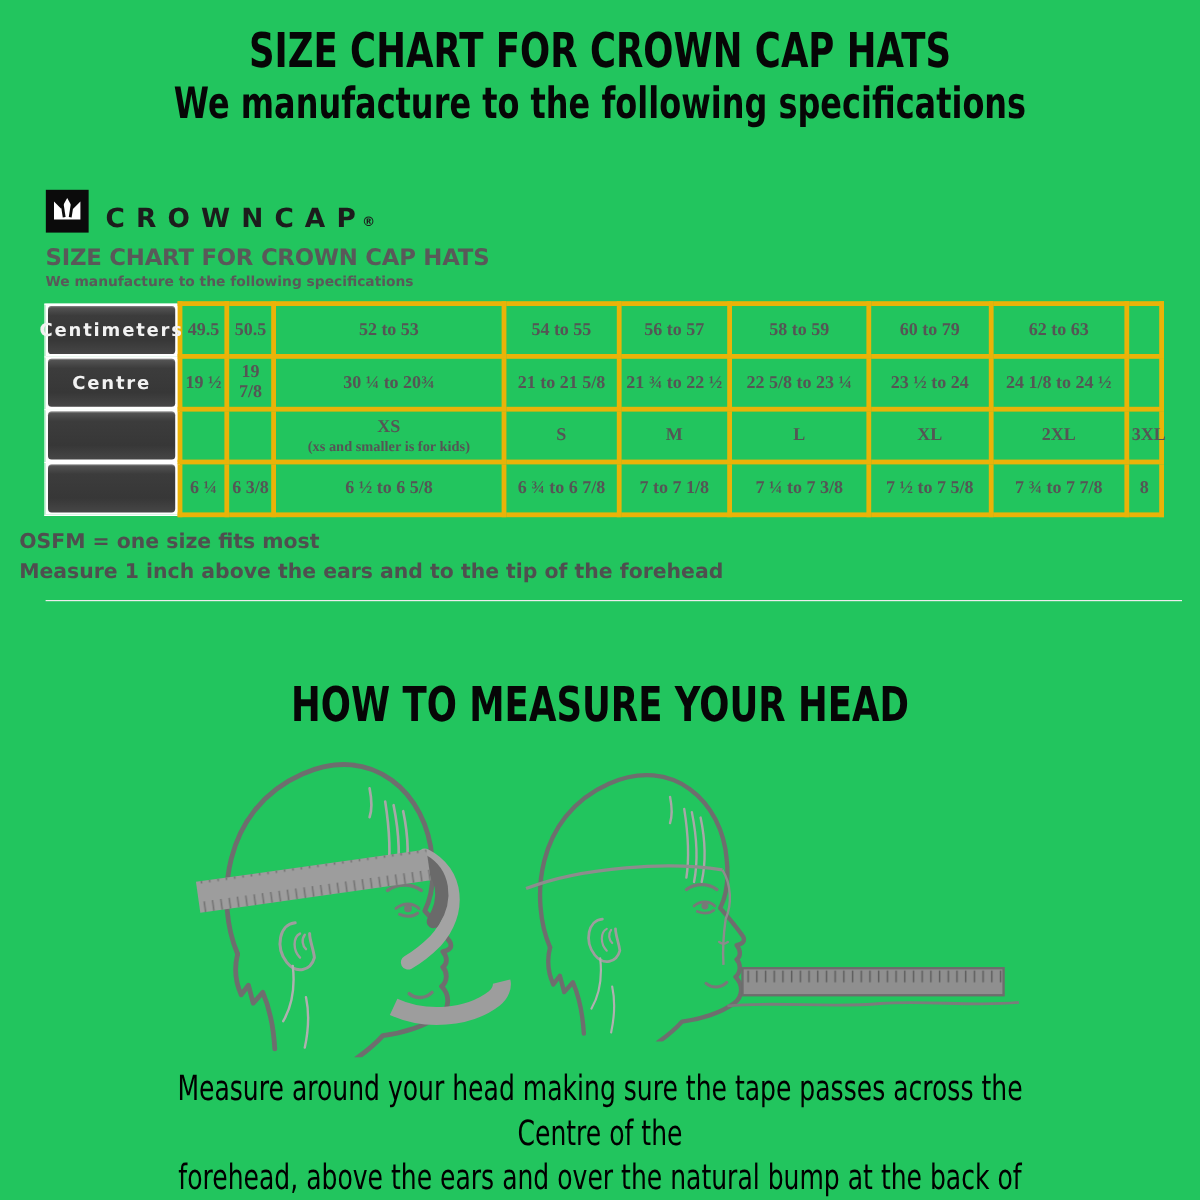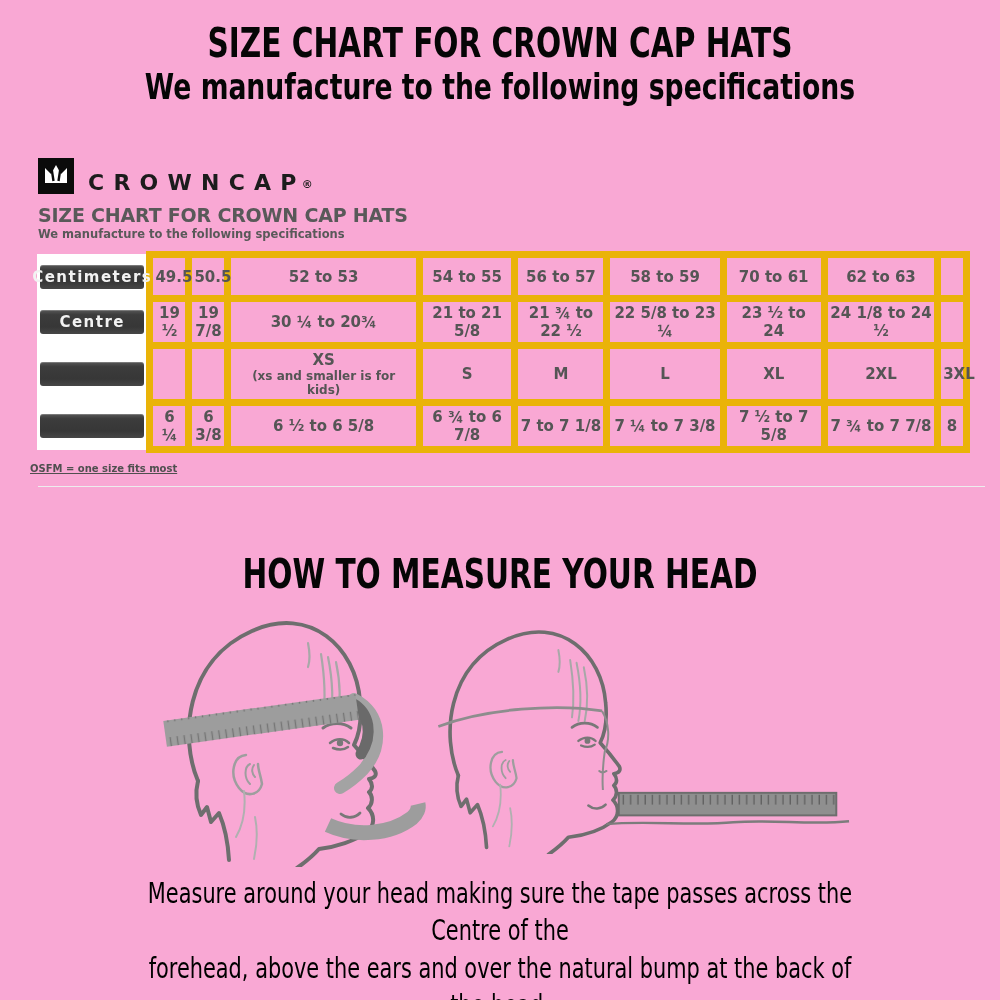--- a/index.html
+++ b/index.html
@@ -1,50 +1,50 @@
 <!DOCTYPE html>
 <html><head>
 <meta charset="utf-8">
 <style>
   * { margin: 0; padding: 0; box-sizing: border-box; }
   html, body { width: 1000px; background: #ffffff; }
   body { height: 1000px; overflow: hidden; font-family: "DejaVu Sans", sans-serif; }
-  .page { width: 1000px; height: 1000px; position: relative; background: #f9a8d4; }
+  .page { width: 1000px; height: 1000px; position: relative; background: #22c55e; }
 
   
   .marker { font-weight: bold; color: #060606; transform: scaleX(0.74); transform-origin: 50% 50%; }
 
   .hero { padding-top: 22px; text-align: center; }
   .hero-title { font-size: 40px; line-height: 1.05; }
   .hero-subtitle { font-size: 36px; line-height: 1.18; margin-top: 2px; }
 
   .brand { margin: 50px 0 0 38px; }
   .brand-row { display: flex; align-items: flex-end; }
   .logo-mark { width: 36px; height: 36px; display: inline-block; }
   .brand-name { font-size: 22px; font-weight: bold; color: #1c1c1c; letter-spacing: 0.42em; margin-left: 14px; line-height: 1.05; }
   .brand-reg { font-size: 11px; font-weight: bold; color: #1c1c1c; margin-left: -4px; padding-bottom: 3px; }
   .brand-heading { margin-top: 10px; font-size: 19px; font-weight: bold; color: #595959; letter-spacing: -0.2px; }
   .brand-subheading { margin-top: 1px; font-size: 11.5px; font-weight: bold; color: #595959; }
 
   table.size-table { margin: 10px 0 0 37px; width: 933px; table-layout: fixed; border-collapse: collapse; }
   table.size-table tr { height: 44px; }
   table.size-table td {
-    border: 7px solid #eab308; text-align: center; vertical-align: middle;
-    font-size: 15px; font-weight: bold; color: #555555; padding: 2px;
+    border: 4px solid #eab308; text-align: center; vertical-align: middle;
+    font-size: 15px; font-weight: bold; color: #555555; padding: 2px; font-family: Liberation Serif, serif;
   }
   table.size-table th { border: 1px solid #ffffff; padding: 1px 2px; background: #ffffff; }
   .pill {
-    height: 24px; border-radius: 3px; display: flex; align-items: center; justify-content: center;
+    height: 40px; border-radius: 3px; display: flex; align-items: center; justify-content: center;
     background: linear-gradient(180deg, #575757 0%, #3c3c3c 20%, #373737 70%, #464646 100%);
     box-shadow: inset 0 1px 0 rgba(255,255,255,0.22);
     color: #f2f2f2; font-size: 15px; font-weight: bold; letter-spacing: 1.5px;
   }
   .xs-note { font-size: 12px; line-height: 1.1; margin-top: 1px; }
 
-  .footnotes { margin: 9px 0 0 30px; font-size: 10px; font-weight: bold; color: #4f4f4f; line-height: 1.45; text-decoration: underline; }
+  .footnotes { margin: 9px 0 0 16px; font-size: 17px; font-weight: bold; color: #4f4f4f; line-height: 1.45; }
 
   .divider { border: none; border-top: 1px solid #ededed; margin: 10px 15px 0 38px; }
 
   .measure-title { margin-top: 64px; text-align: center; font-size: 40px; }
 
   .illustrations { position: relative; height: 268px; margin-top: 8px; }
   .illustrations svg { position: absolute; }
   #left-head { left: 158px; top: 2px; }
   #right-head { left: 422px; top: 12px; }
   #ruler { left: 606px; top: 180px; }
@@ -95,21 +95,21 @@
         <tr>
       <th>
             <div class="pill">Centimeters</div>
           </th>
       <td>49.5</td>
       <td>50.5</td>
       <td>52 to 53</td>
       <td>54 to 55</td>
       <td>56 to 57</td>
       <td>58 to 59</td>
-      <td>70 to 61</td>
+      <td>60 to 79</td>
       <td>62 to 63</td>
       <td></td>
     </tr>
     <tr>
       <th>
             <div class="pill">Centre</div>
           </th>
       <td>19 ½</td>
       <td>19 7/8</td>
       <td>30 ¼ to 20¾</td>
@@ -149,20 +149,21 @@
       <td>7 ¼ to 7 3/8</td>
       <td>7 ½ to 7 5/8</td>
       <td>7 ¾ to 7 7/8</td>
       <td>8</td>
     </tr>
   </tbody>
     </table>
 
   <div class="footnotes">
     <div>OSFM = one size fits most</div>
+    <div>Measure 1 inch above the ears and to the tip of the forehead</div>
   </div>
 
   <hr class="divider">
 
   <h2 class="marker measure-title">HOW TO MEASURE YOUR HEAD</h2>
 
   <div class="illustrations">
 
     <svg width="0" height="0" style="position:absolute">
       <defs>

